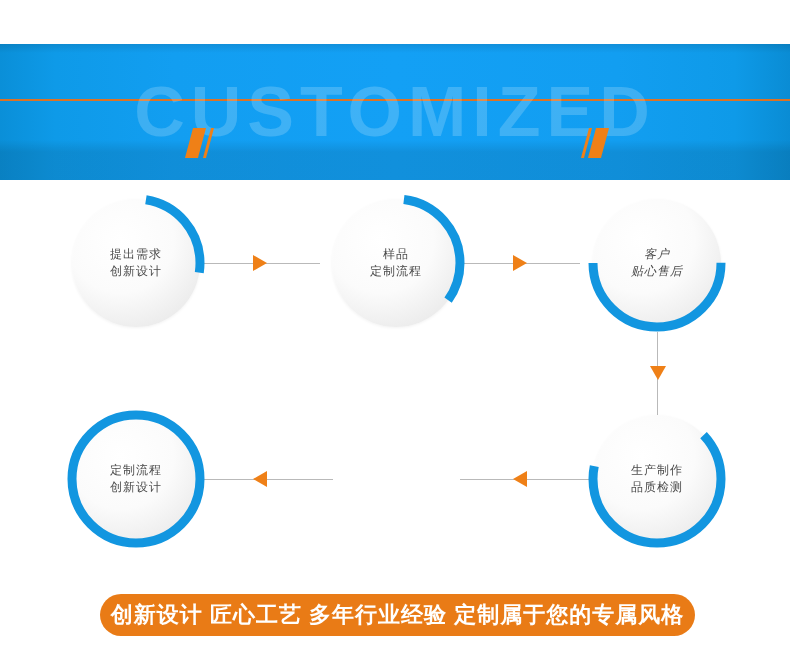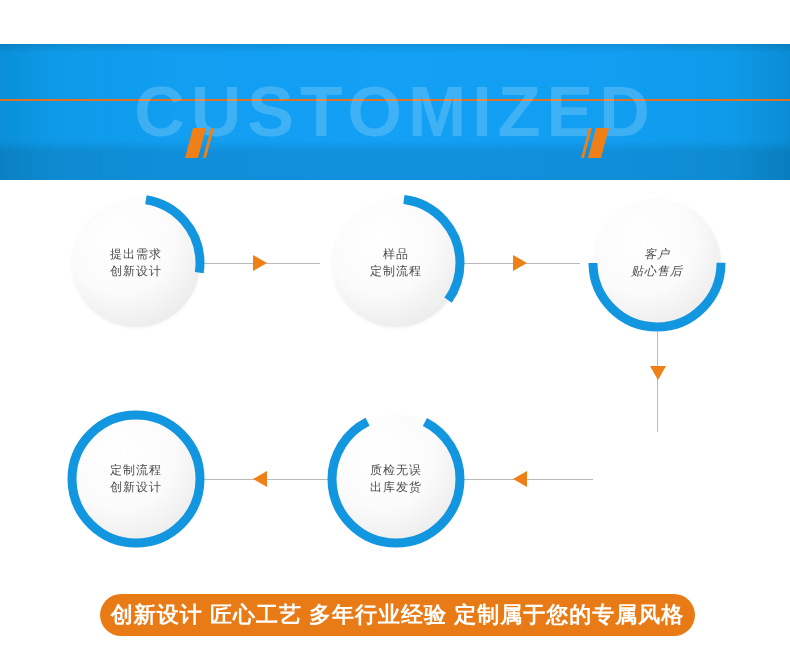--- a/index.html
+++ b/index.html
@@ -168,31 +168,31 @@
       <div class="disc"></div>
       <svg class="ring" viewBox="0 0 140 140">
         <circle cx="70" cy="70" r="64" fill="none" stroke="#1296e0" stroke-width="9" stroke-linecap="butt" stroke-dasharray="201 201" stroke-dashoffset="-100" transform="rotate(-90 70 70)"></circle>
       </svg>
       <div class="label">
         <div>客户</div>
         <div>贴心售后</div>
       </div>
     </div>
 
-
-    <div class="node" style="left:332px;top:263px;">
-      <div class="disc"></div>
-      <svg class="ring" viewBox="0 0 140 140">
-        <circle cx="70" cy="70" r="64" fill="none" stroke="#1296e0" stroke-width="9" stroke-linecap="butt" stroke-dasharray="342 60" stroke-dashoffset="-30" transform="rotate(-90 70 70)"></circle>
-      </svg>
-      <div class="label">
-        <div>质检无误</div>
-        <div>出库发货</div>
-      </div>
-    </div>
+    <div class="node" style="left:593px;top:263px;">
+      <div class="disc"></div>
+      <svg class="ring" viewBox="0 0 140 140">
+        <circle cx="70" cy="70" r="64" fill="none" stroke="#1296e0" stroke-width="9" stroke-linecap="butt" stroke-dasharray="262 140" stroke-dashoffset="-52" transform="rotate(-90 70 70)"></circle>
+      </svg>
+      <div class="label">
+        <div>生产制作</div>
+        <div>品质检测</div>
+      </div>
+    </div>
+
 
     <div class="node" style="left:72px;top:263px;">
       <div class="disc"></div>
       <svg class="ring" viewBox="0 0 140 140">
         <circle cx="70" cy="70" r="64" fill="none" stroke="#1296e0" stroke-width="9" stroke-linecap="butt" stroke-dasharray="402 0" stroke-dashoffset="0" transform="rotate(-90 70 70)"></circle>
       </svg>
       <div class="label">
         <div>定制流程</div>
         <div>创新设计</div>
       </div>

